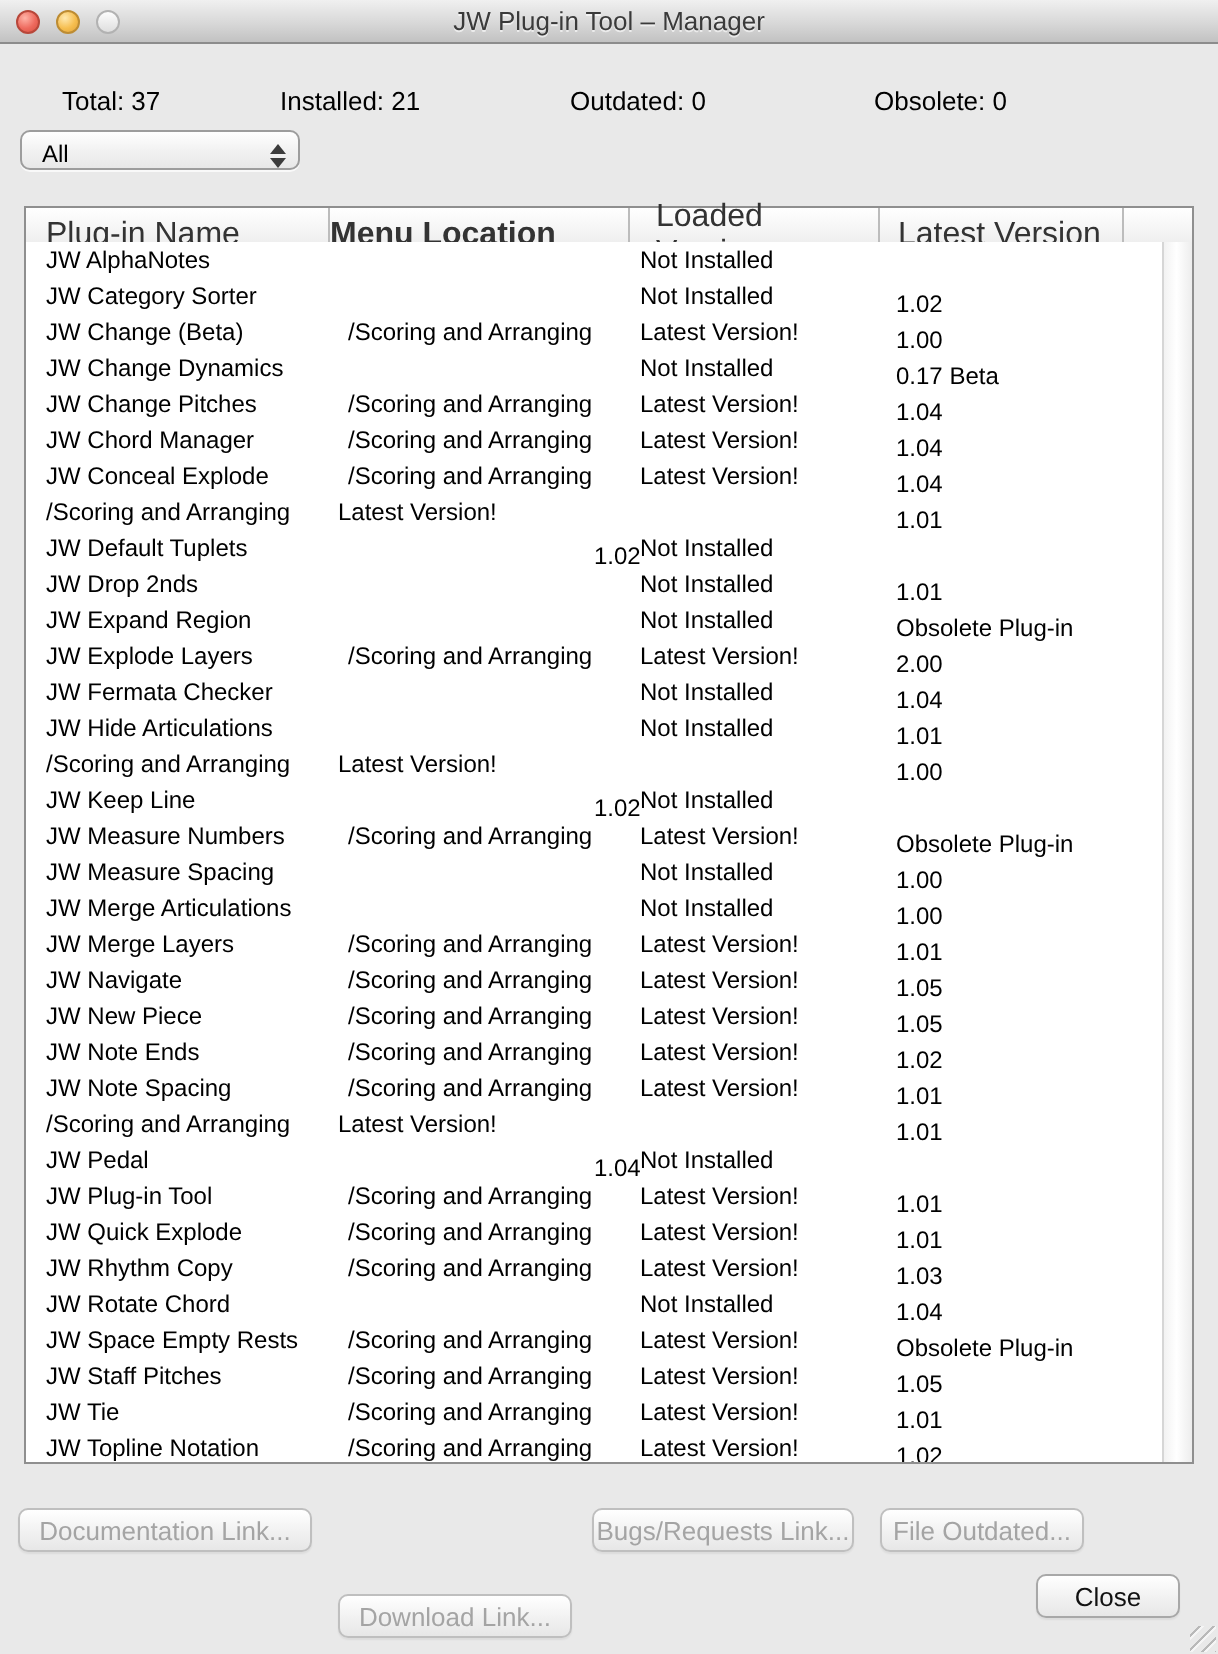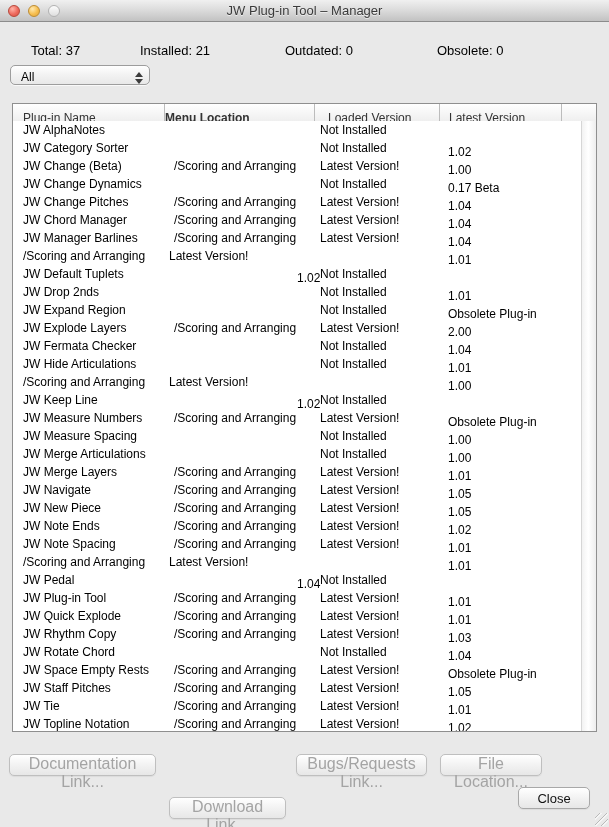--- a/index.html
+++ b/index.html
@@ -52,21 +52,21 @@
 
   
   .table {
     position:absolute; left:12px; top:103px; width:585px; height:629px;
     background:#fff; border:1px solid #8f8f8f;
   }
   .thead {
     position:absolute; top:0; left:0; right:0; height:28px;
     background:linear-gradient(#ffffff,#ededed 70%,#e4e4e4);
     border-bottom:1px solid #9b9b9b;
-    display:flex; font-size:12px; color:#333;text-align:center;
+    display:flex; font-size:16px; color:#333;
   }
   .hcell { height:100%; display:flex; align-items:center; }
   .hcell + .hcell { border-left:1px solid #bcbcbc; }
   .h1 { width:151px; padding-left:10px; }
   .h2 { width:150px; padding-left:0;font-weight:bold; }
   .h3 { width:125px; padding-left:13px; }
   .h4 { width:122px; padding-left:9px; }
   .h5 { flex:1; }
 
   .tbody {
@@ -85,21 +85,21 @@
     border-left:1px solid #d6d6d6;
     background:linear-gradient(to right,#f2f2f2,#ffffff 45%,#ededed);
   }
 
   
   .btn {
     position:absolute; height:22px; border-radius:5px;
     background:linear-gradient(#ffffff,#f1f1f1 55%,#e7e7e7);
     border:1px solid #bfbfbf;
     font-family:"Liberation Sans","DejaVu Sans",sans-serif;
-    font-size:16px; text-align:center;
+    font-size:13px; text-align:center;
     box-shadow:0 1px 1px rgba(0,0,0,.06);
   }
   .btn.disabled { color:#a4a4a4; }
   .btn-doc   { left:9px;   top:754px; width:147px; }
   .btn-down  { left:169px; top:754px; width:117px;margin-top:43px; }
   .btn-bugs  { left:296px; top:754px; width:131px; }
   .btn-file  { left:440px; top:754px; width:102px; }
   .btn-close { left:518px; top:787px; width:72px; color:#111; border-color:#a8a8a8; font-size:13px; }
 
   .resize-grip {
@@ -171,21 +171,21 @@
         <div class="cell c3">Latest Version!</div>
         <div class="cell c4">1.04</div>
       </div>
       <div class="row">
         <div class="cell c1">JW Chord Manager</div>
         <div class="cell c2">/Scoring and Arranging</div>
         <div class="cell c3">Latest Version!</div>
         <div class="cell c4">1.04</div>
       </div>
       <div class="row">
-        <div class="cell c1">JW Manager Barlines</div>
+        <div class="cell c1">JW Conceal Explode</div>
         <div class="cell c2">/Scoring and Arranging</div>
         <div class="cell c3">Latest Version!</div>
         <div class="cell c4">1.01</div>
       </div>
       <div class="row">
         <div class="cell c2">/Scoring and Arranging</div>
         <div class="cell c3">Latest Version!</div>
         <div class="cell c4">1.02</div>
       </div>
       <div class="row">
@@ -342,17 +342,17 @@
         <div class="cell c3">Latest Version!</div>
         <div class="cell c4">1.04</div>
       </div>
     </div>
   <div class="vscroll"></div>
 </div>
 
 <button class="btn disabled btn-doc" disabled="">Documentation Link...</button>
 <button class="btn disabled btn-down" disabled="">Download Link...</button>
 <button class="btn disabled btn-bugs" disabled="">Bugs/Requests Link...</button>
-<button class="btn disabled btn-file" disabled="">File Location...</button>
+<button class="btn disabled btn-file" disabled="">File Outdated...</button>
 
 <button class="btn btn-close">Close</button>
 
 <div class="resize-grip"></div>
 
 </body></html>

